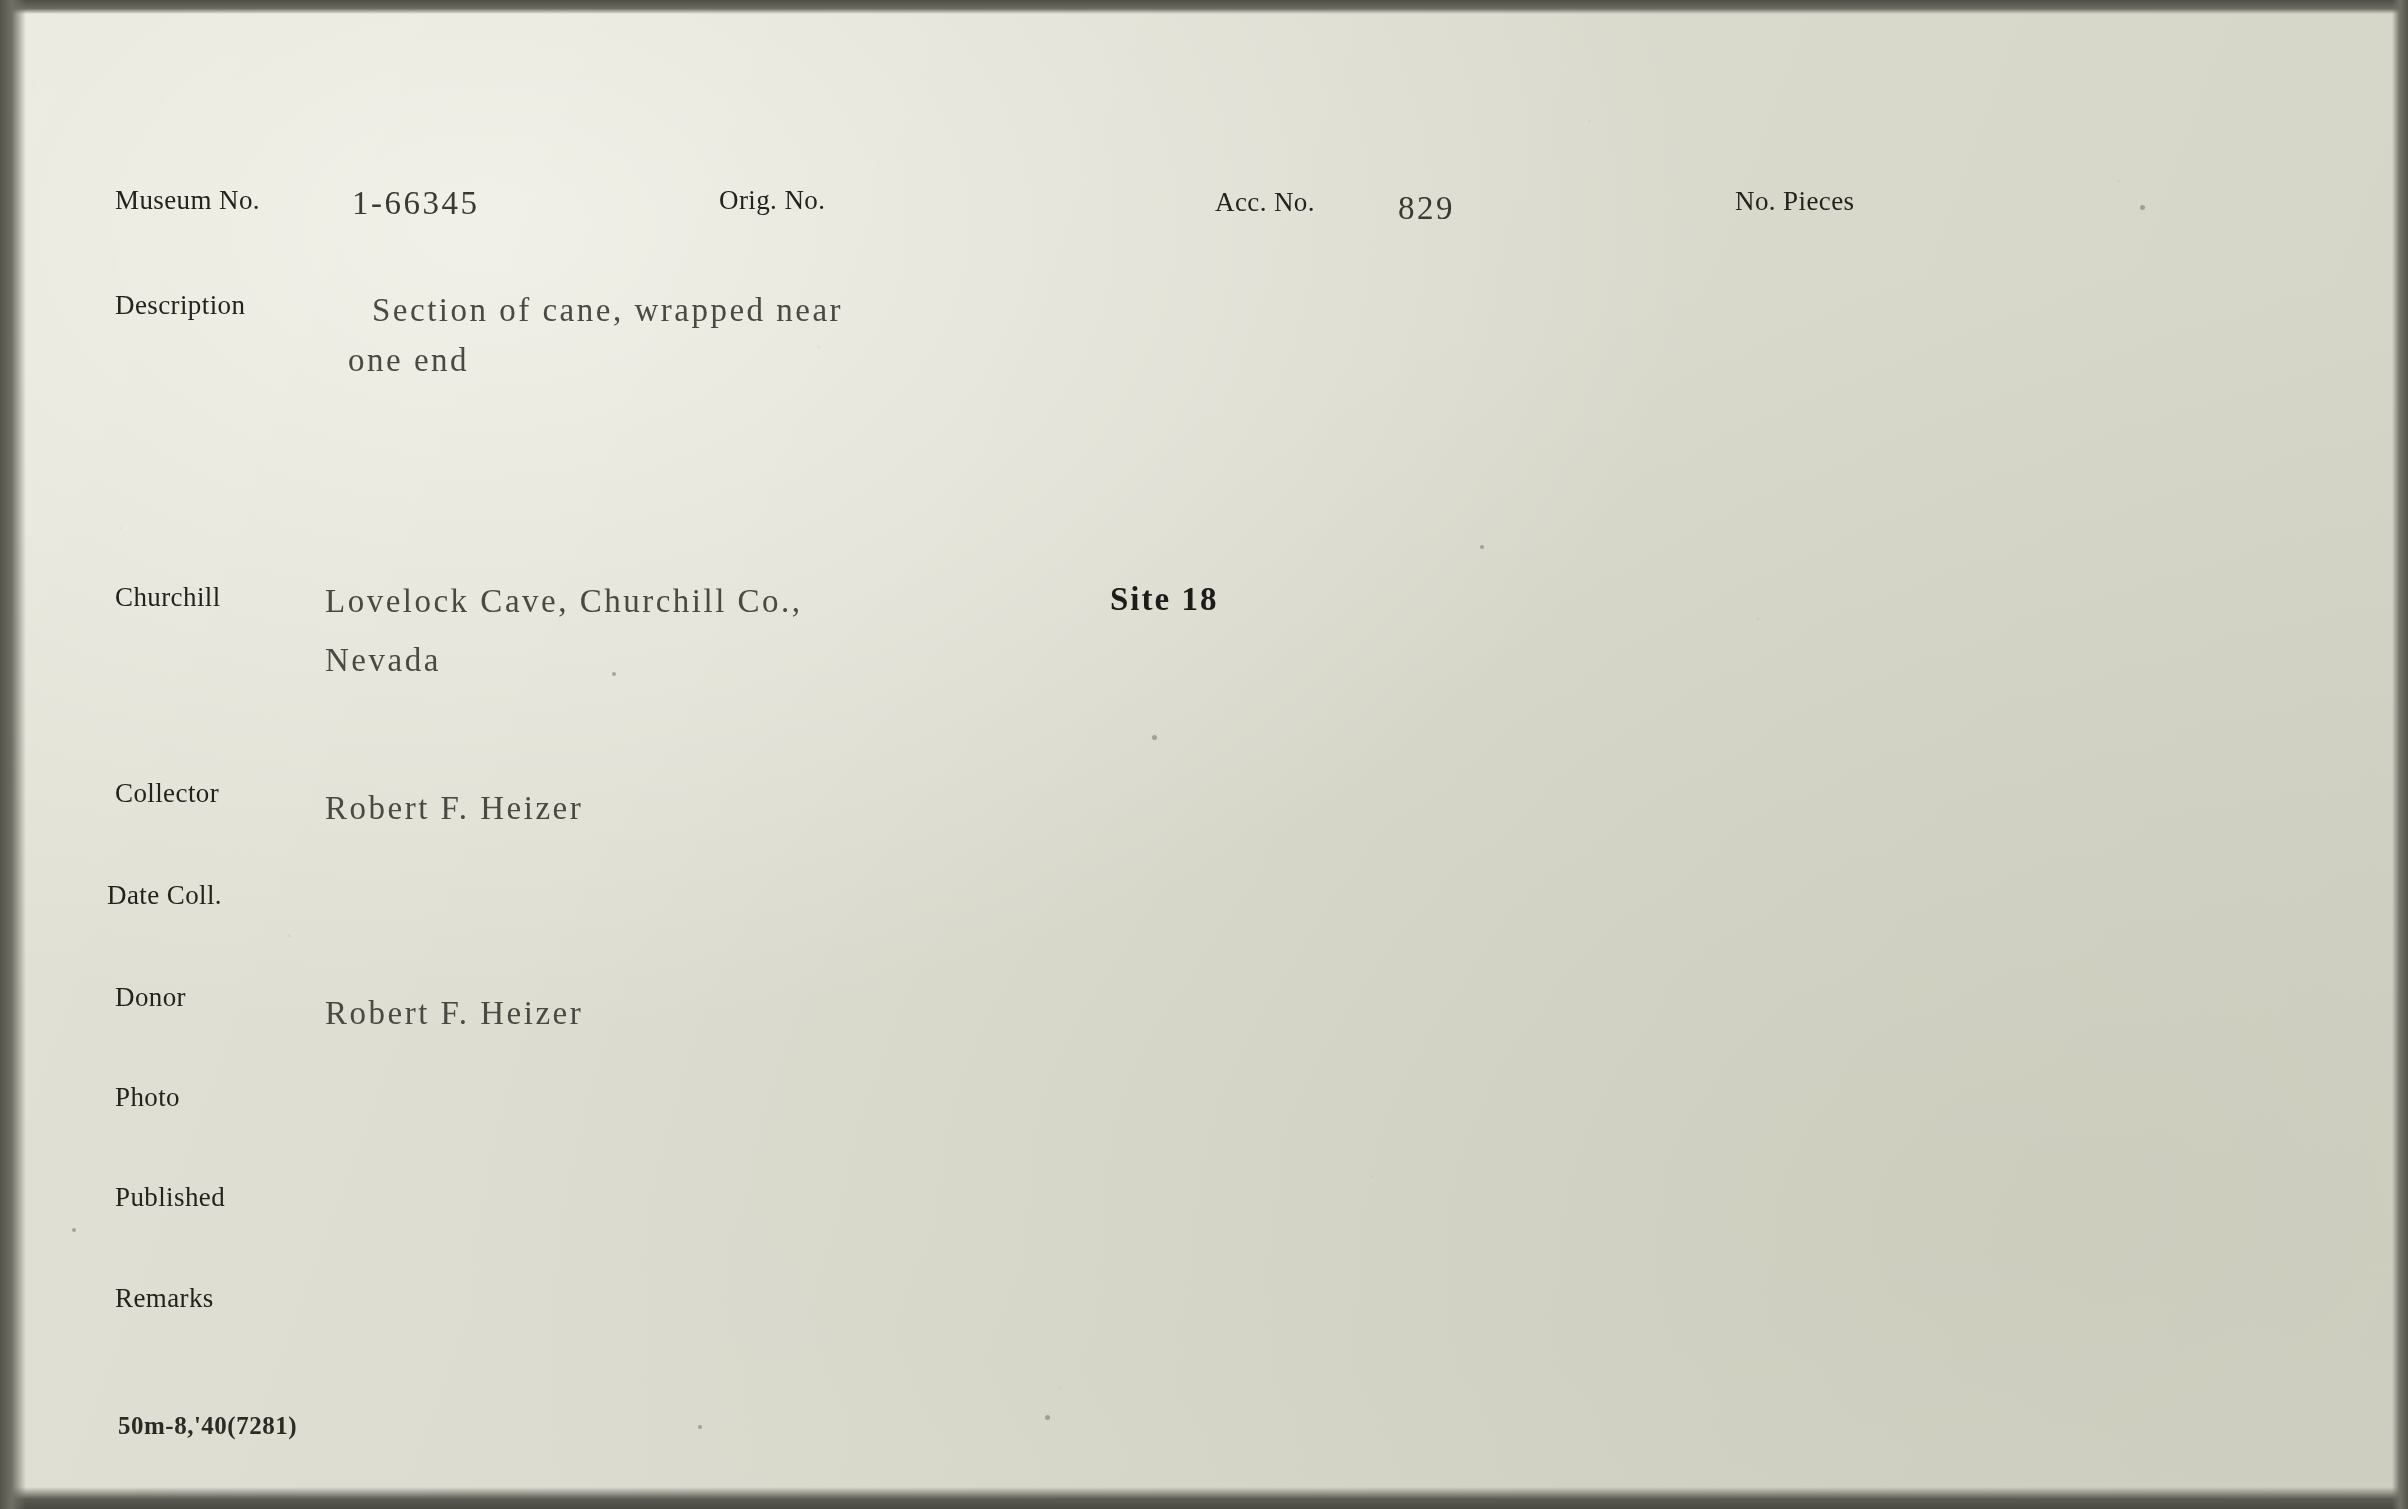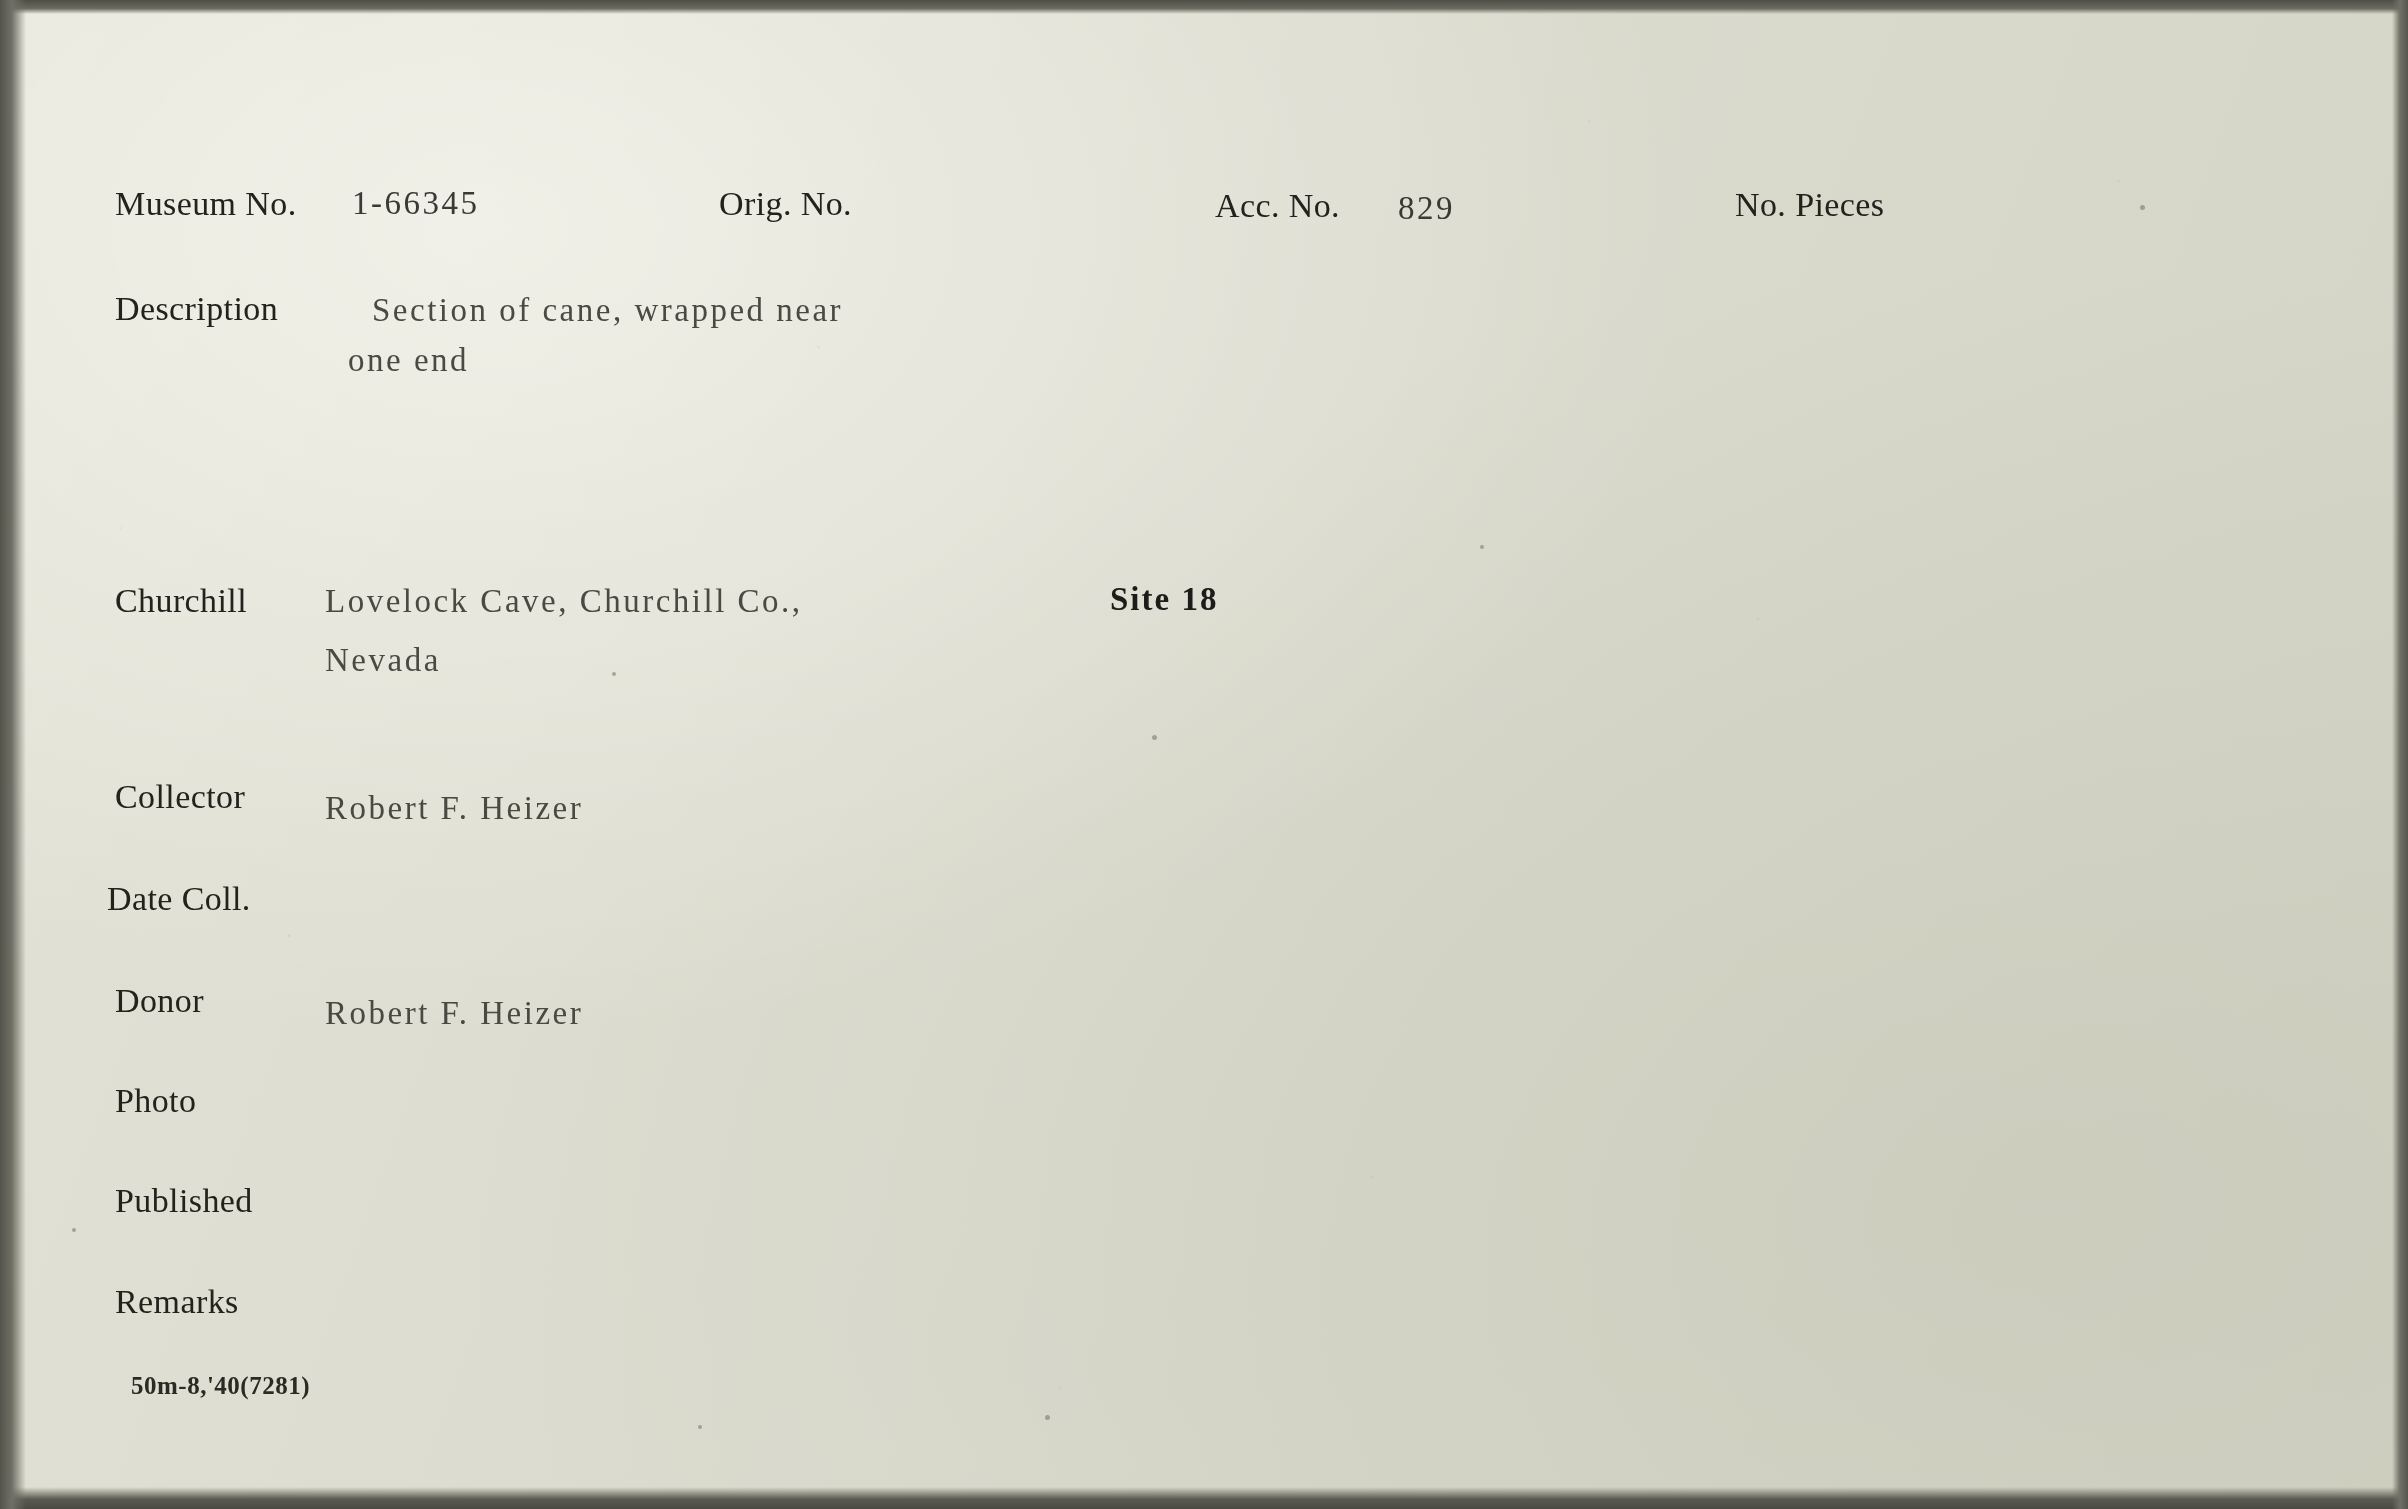--- a/index.html
+++ b/index.html
@@ -48,21 +48,21 @@
       radial-gradient(circle at 73% 41%, rgba(90,90,80,0.35) 0 1px, rgba(0,0,0,0) 2px),
       radial-gradient(circle at 88% 12%, rgba(90,90,80,0.35) 0 1px, rgba(0,0,0,0) 2px),
       radial-gradient(circle at 44% 92%, rgba(90,90,80,0.35) 0 1px, rgba(0,0,0,0) 2px),
       radial-gradient(circle at 5% 35%, rgba(90,90,80,0.3) 0 1px, rgba(0,0,0,0) 2px),
       radial-gradient(circle at 66% 8%, rgba(90,90,80,0.3) 0 1px, rgba(0,0,0,0) 2px);
   }
 
   .label {
     position: absolute;
     font-family: "Liberation Serif", serif;
-    font-size: 34px;
+    font-size: 27px;
     letter-spacing: 0.4px;
     color: #23231e;
     white-space: nowrap;
   }
   .typed {
     position: absolute;
     font-family: Liberation Serif, serif;
     font-size: 33px;
     letter-spacing: 2.5px;
     color: #3a3a34;
@@ -144,15 +144,15 @@
 
   <div class="label" style="left:115px; top:1082px;">Photo</div>
   <div class="typed" style="left:325px; top:1082px;"></div>
 
   <div class="label" style="left:115px; top:1182px;">Published</div>
   <div class="typed" style="left:325px; top:1182px;"></div>
 
   <div class="label" style="left:115px; top:1283px;">Remarks</div>
   <div class="typed" style="left:325px; top:1283px;"></div>
 
-  <div class="footer-code" style="left:118px; top:1372px;margin-left:13px;">50m-8,'40(7281)</div>
+  <div class="footer-code" style="left:118px; top:1412px;">50m-8,'40(7281)</div>
 
 </div>
 
 </body></html>

